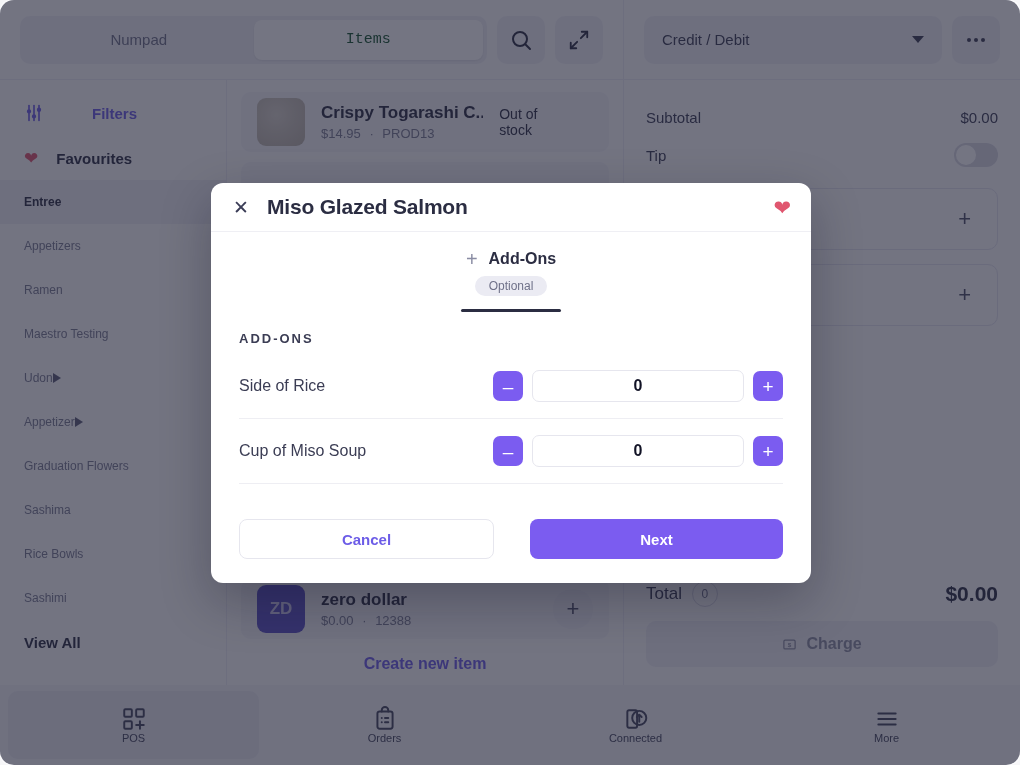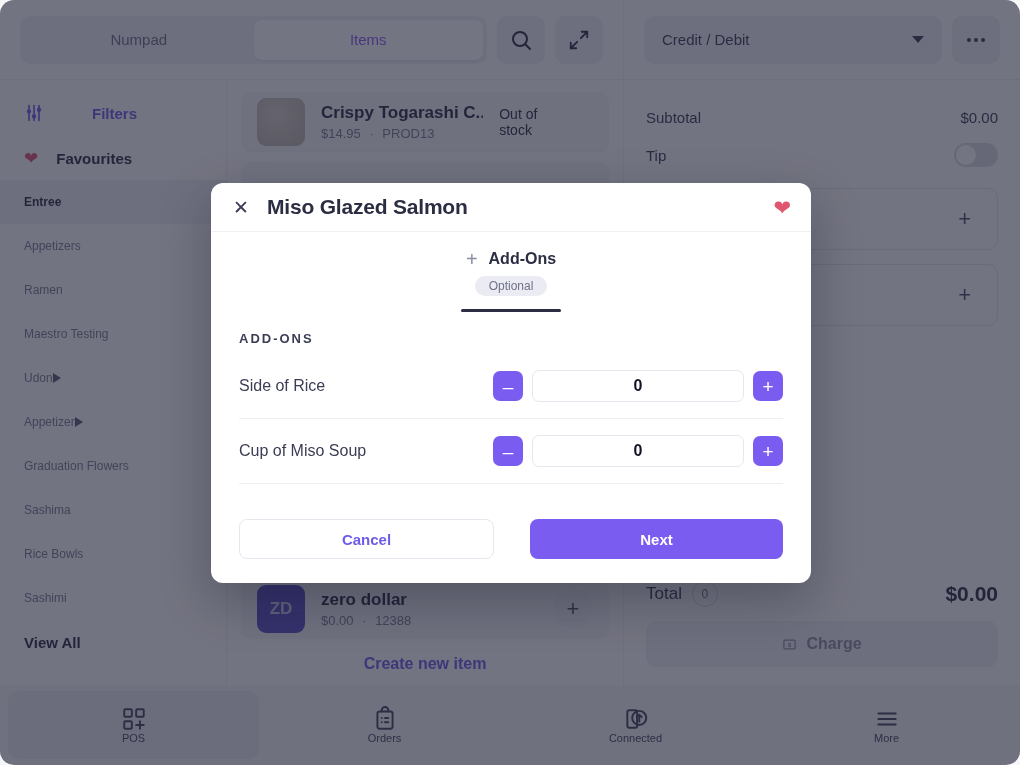--- a/index.html
+++ b/index.html
@@ -52,22 +52,23 @@
     border-radius: 10px;
     padding: 4px;
     height: 48px;
   }
   .seg {
     flex: 1; display: flex; align-items: center; justify-content: center;
     font-size: 15px; color: #6f7189; border-radius: 8px;
     height: 40px;
   }
   .seg.active {
-    background: #ffffff; color: #8b5cf6; font-weight: 400;
+    background: #ffffff; color: #14532d; font-weight: 400;
     box-shadow: 0 1px 2px rgba(20,20,40,.08);
+    font-family: Liberation Mono, monospace;
   }
   .icon-btn {
     width: 48px; height: 48px; border-radius: 10px;
     background: #f0f0f5;
     display: flex; align-items: center; justify-content: center;
     color: #2b2d42;
   }
   .topbar-right {
     flex: 1; height: 80px; display: flex; align-items: center; gap: 10px;
     padding: 0 20px;

